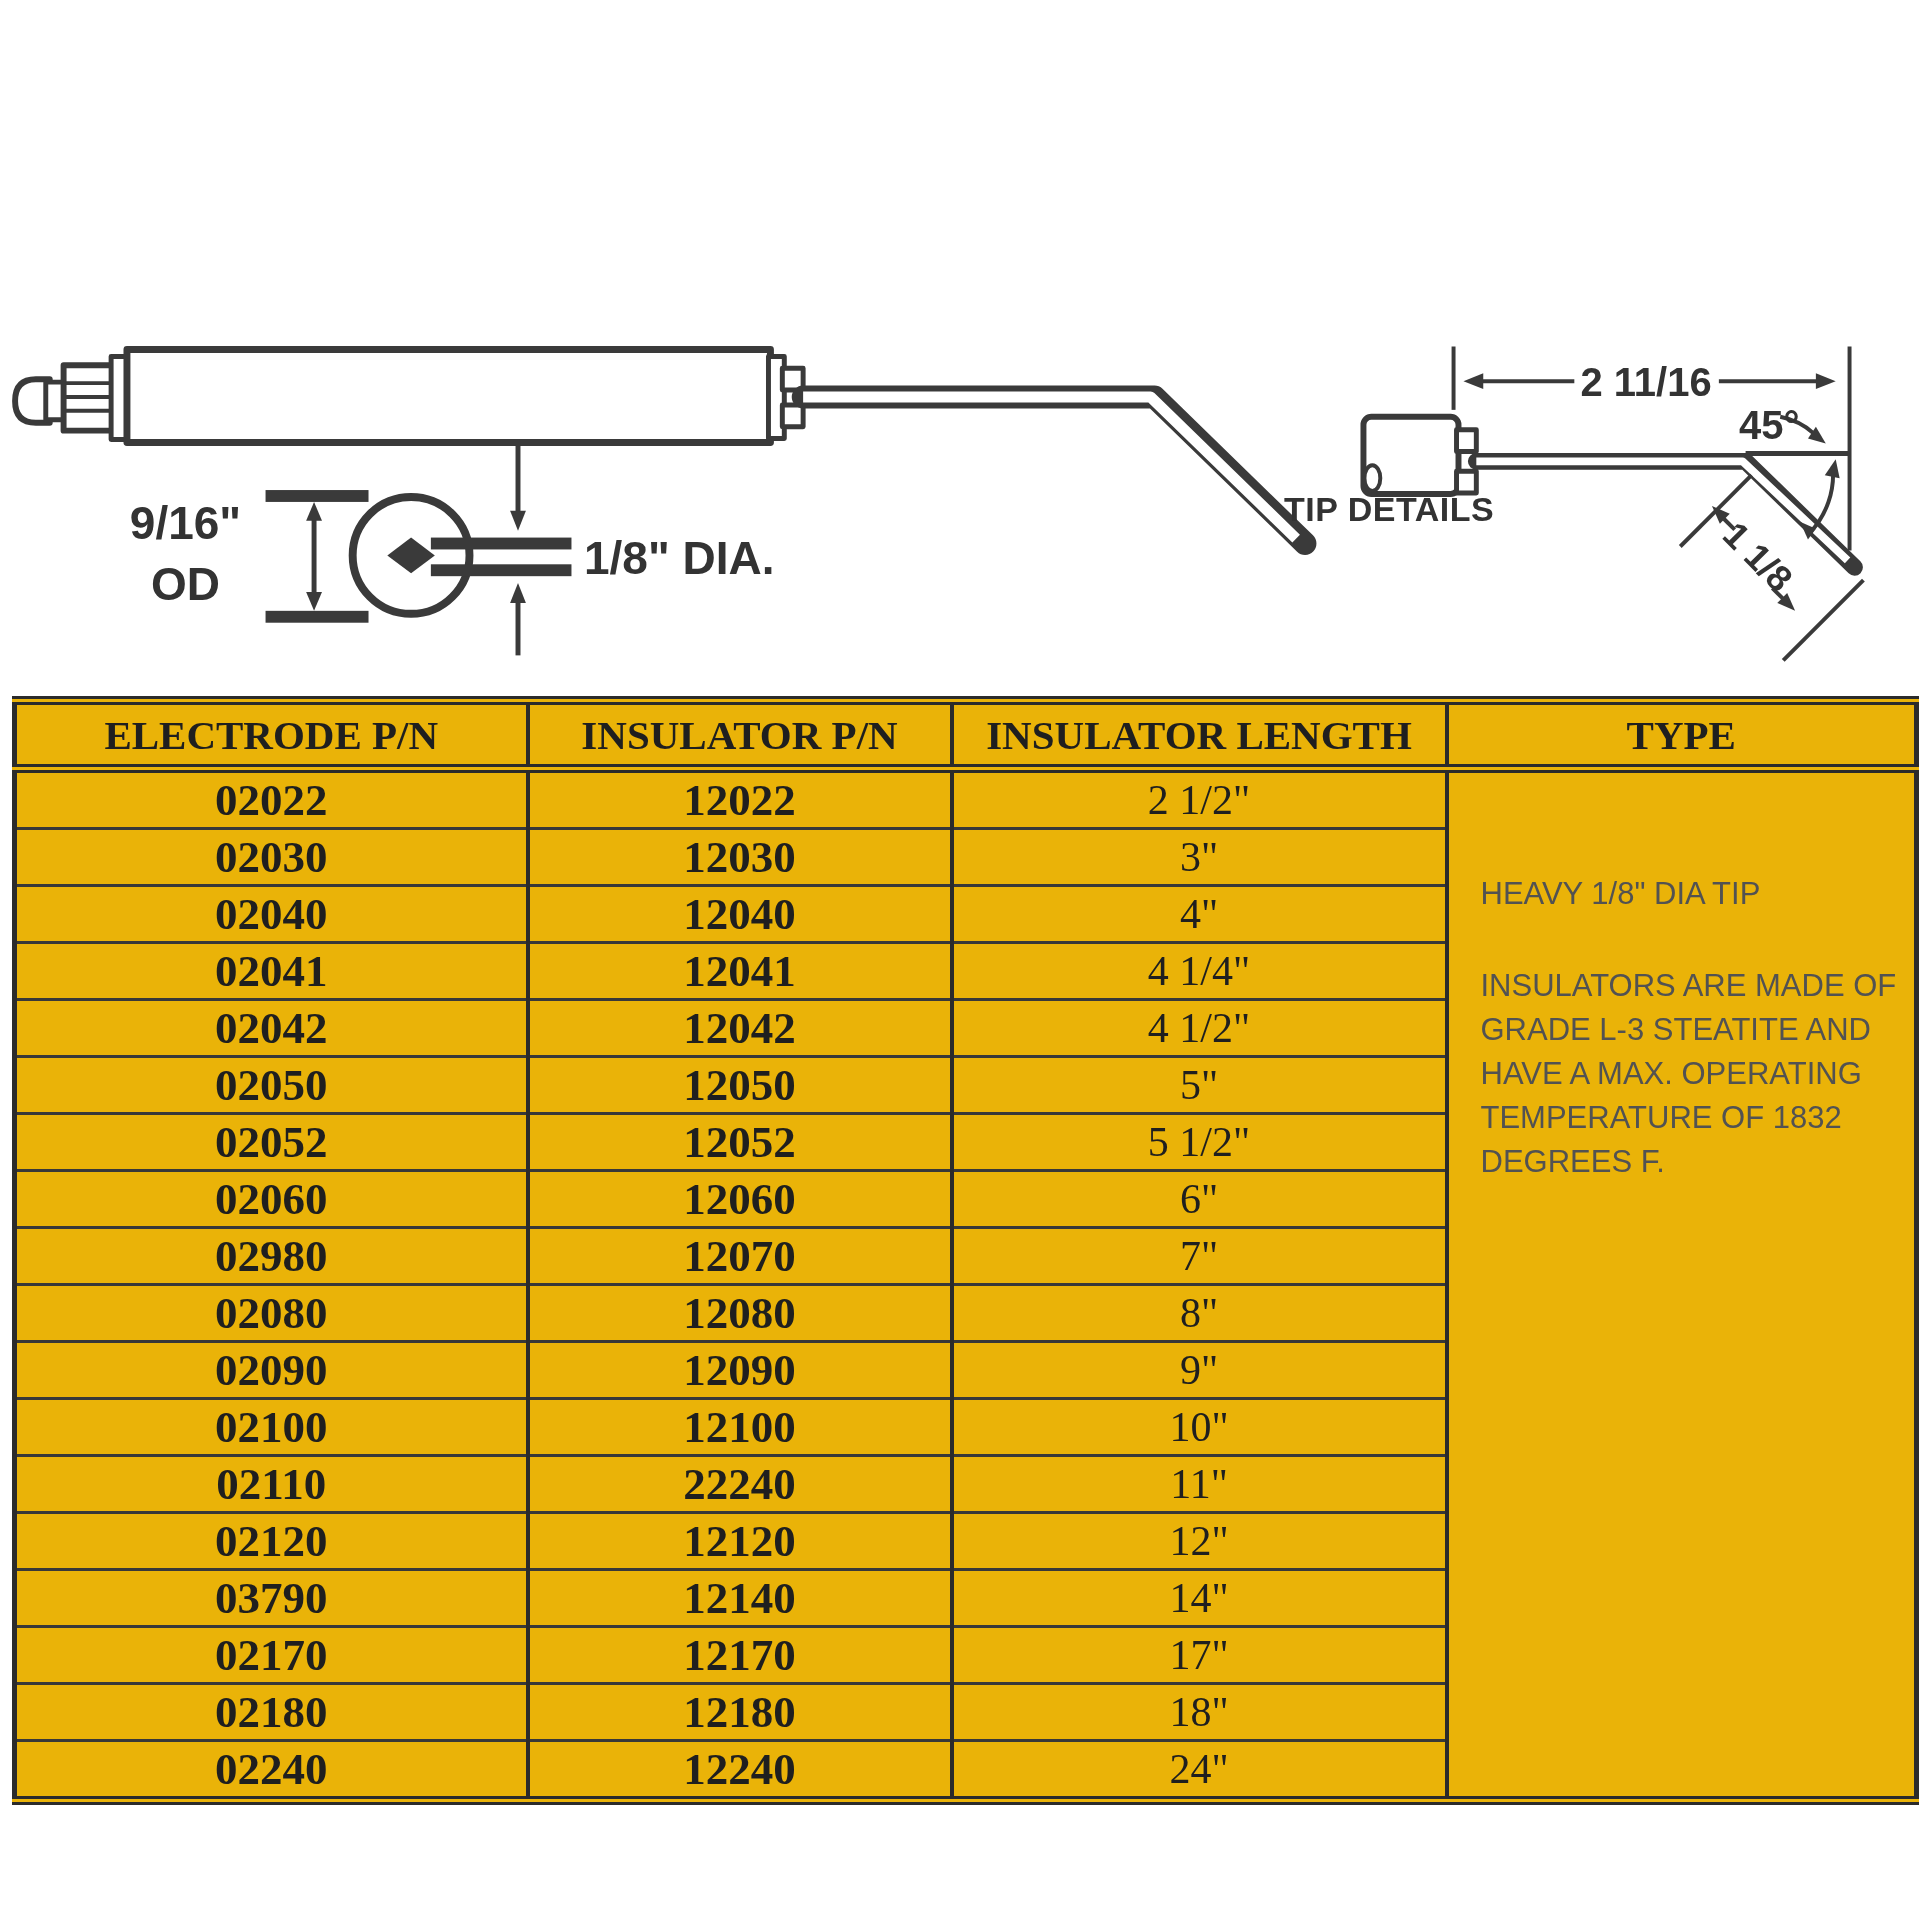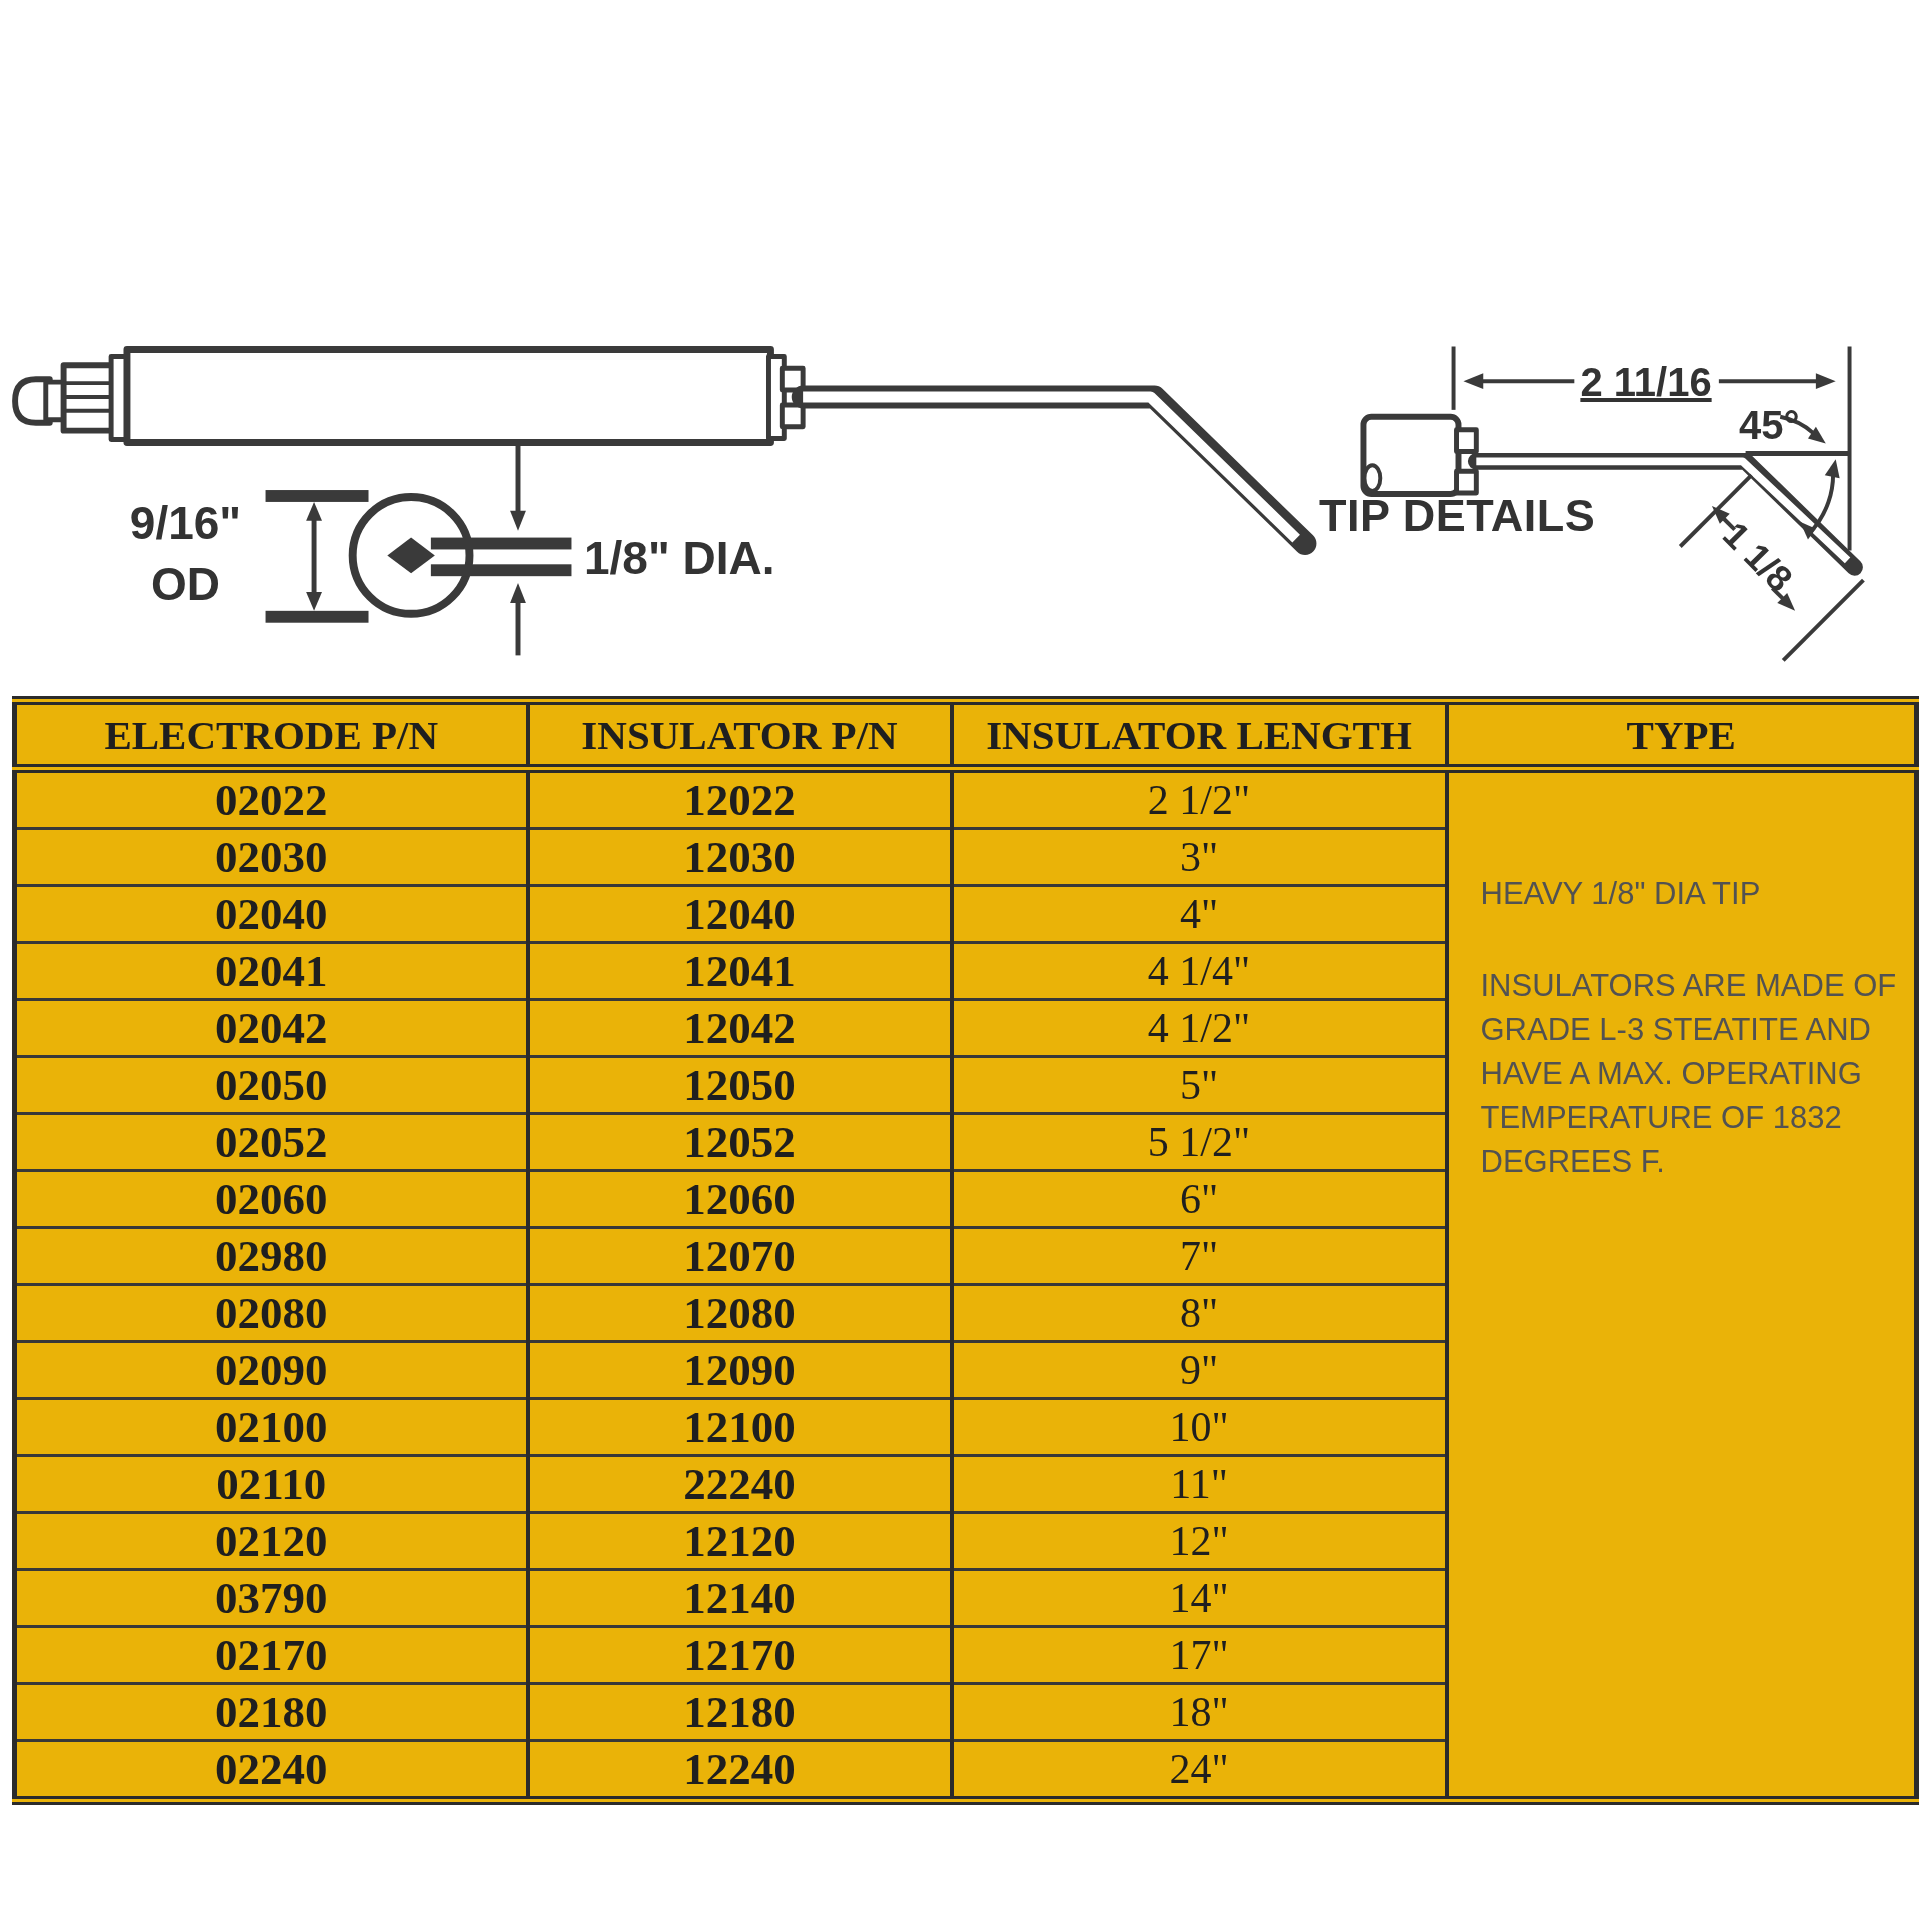--- a/index.html
+++ b/index.html
@@ -17,23 +17,23 @@
   .diagram svg { position: absolute; left: 0; top: 0; }
   .dlabel {
     position: absolute;
     font-family: "Liberation Sans", sans-serif;
     font-weight: bold;
     color: #333333;
     white-space: nowrap;
   }
   .od-label   { left: 104px; top: 493px; width: 163px; text-align: center; font-size: 46px; line-height: 61px; }
   .dia-label  { left: 584px; top: 531px; font-size: 46px; }
-  .dim-2-11-16{ left: 1549px; top: 360px; width: 194px; text-align: center; font-size: 40px; text-decoration: underline; }
+  .dim-2-11-16{ left: 1549px; top: 360px; width: 194px; text-align: center; font-size: 40px; }
   .label-45   { left: 1716px; top: 403px; font-size: 40px; margin-left: 23px; }
-  .tip-title  { left: 1319px; top: 490px; font-size: 45px; letter-spacing: 0.5px; }
+  .tip-title  { left: 1284px; top: 490px; font-size: 34px; letter-spacing: 0.5px; }
   .label-1-1-8{
     left: 1698px; top: 536px; width: 119px; text-align: center; font-size: 36px;
     transform: rotate(45deg); transform-origin: 50% 50%;
   }
 
   
   table.parts-table {
     position: absolute;
     left: 12px; top: 696px;
     width: 1902px;

